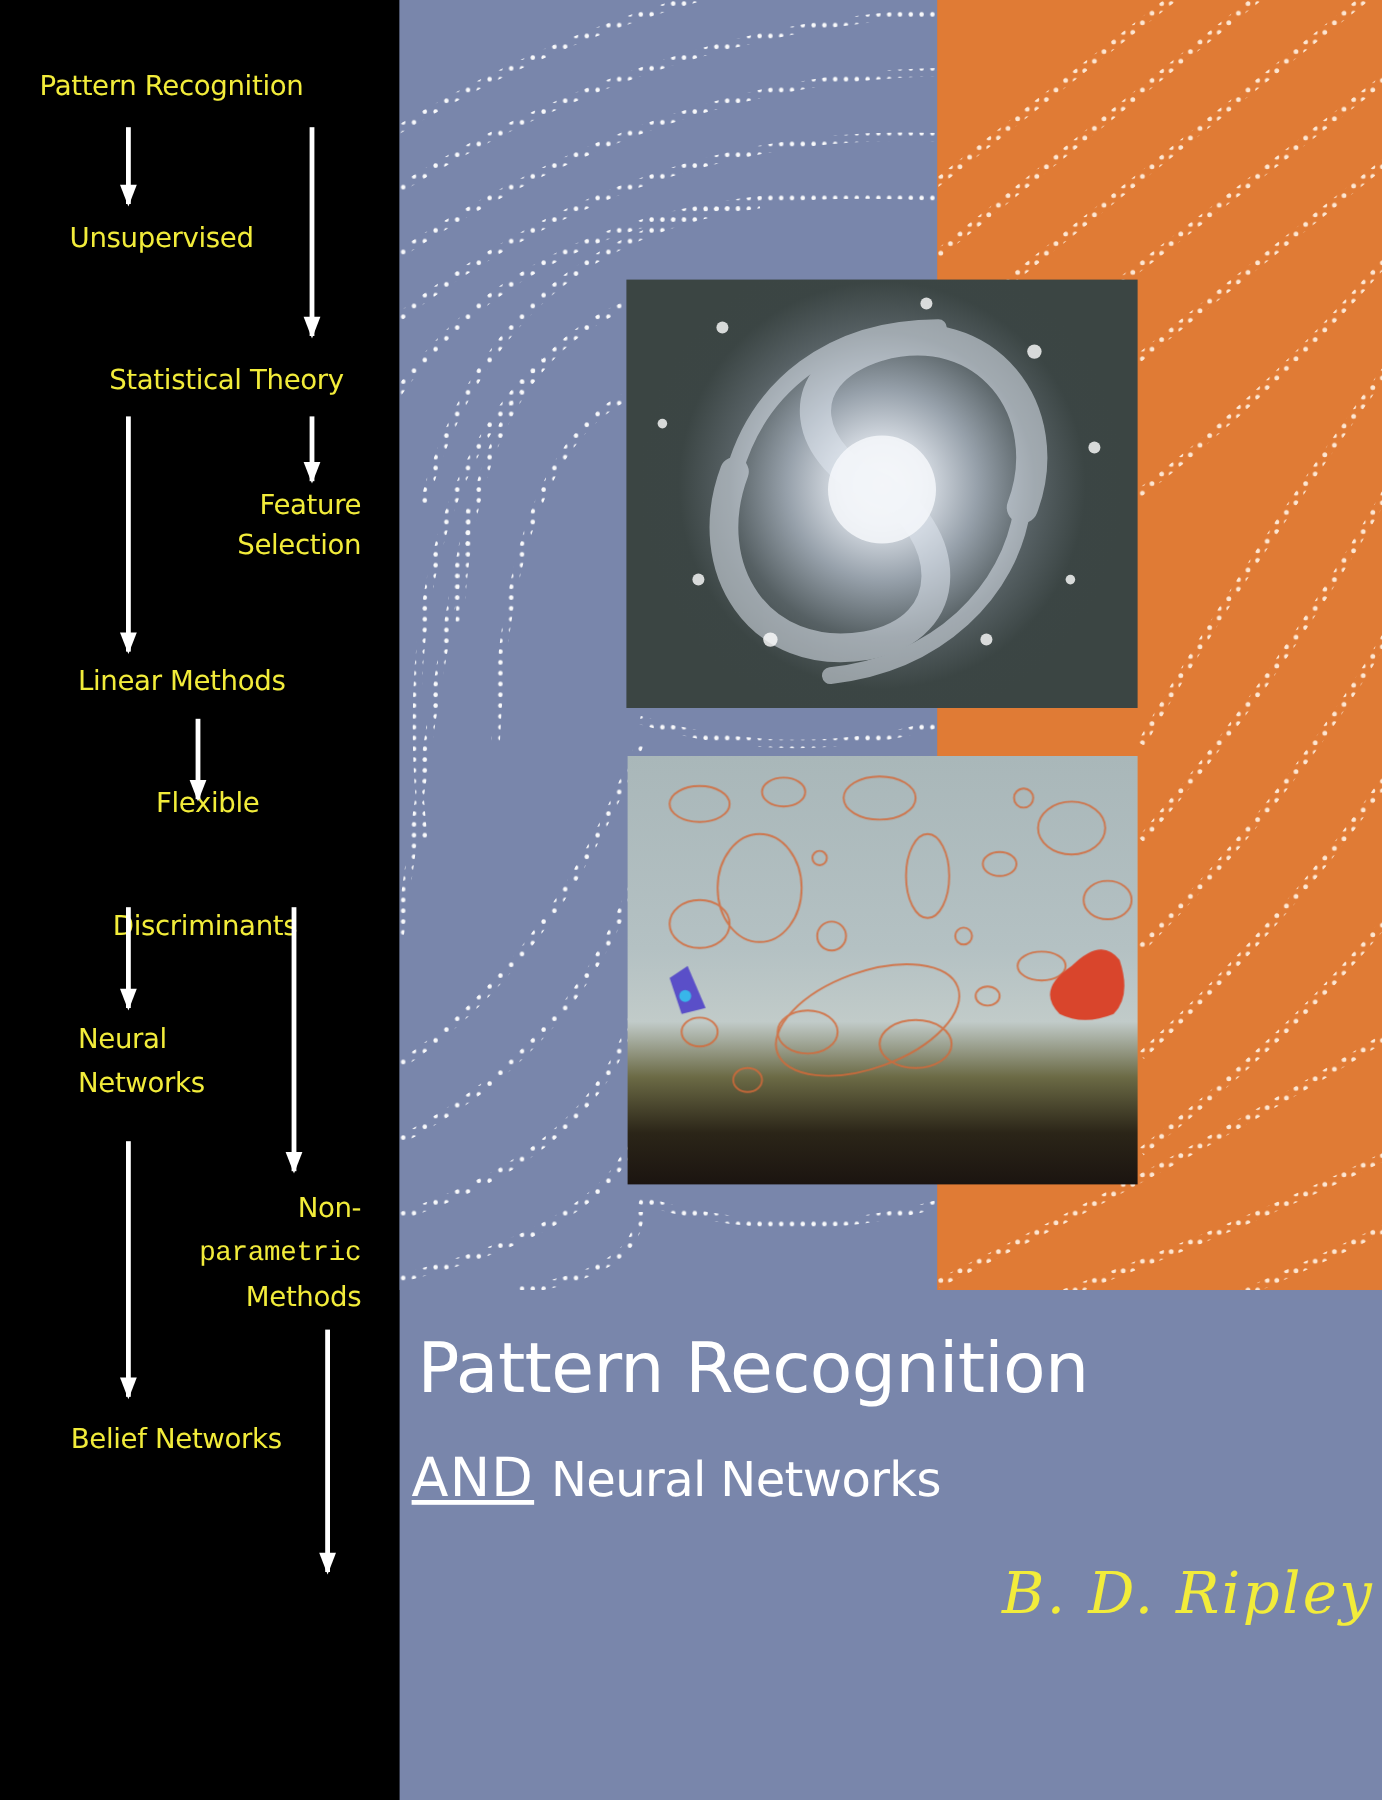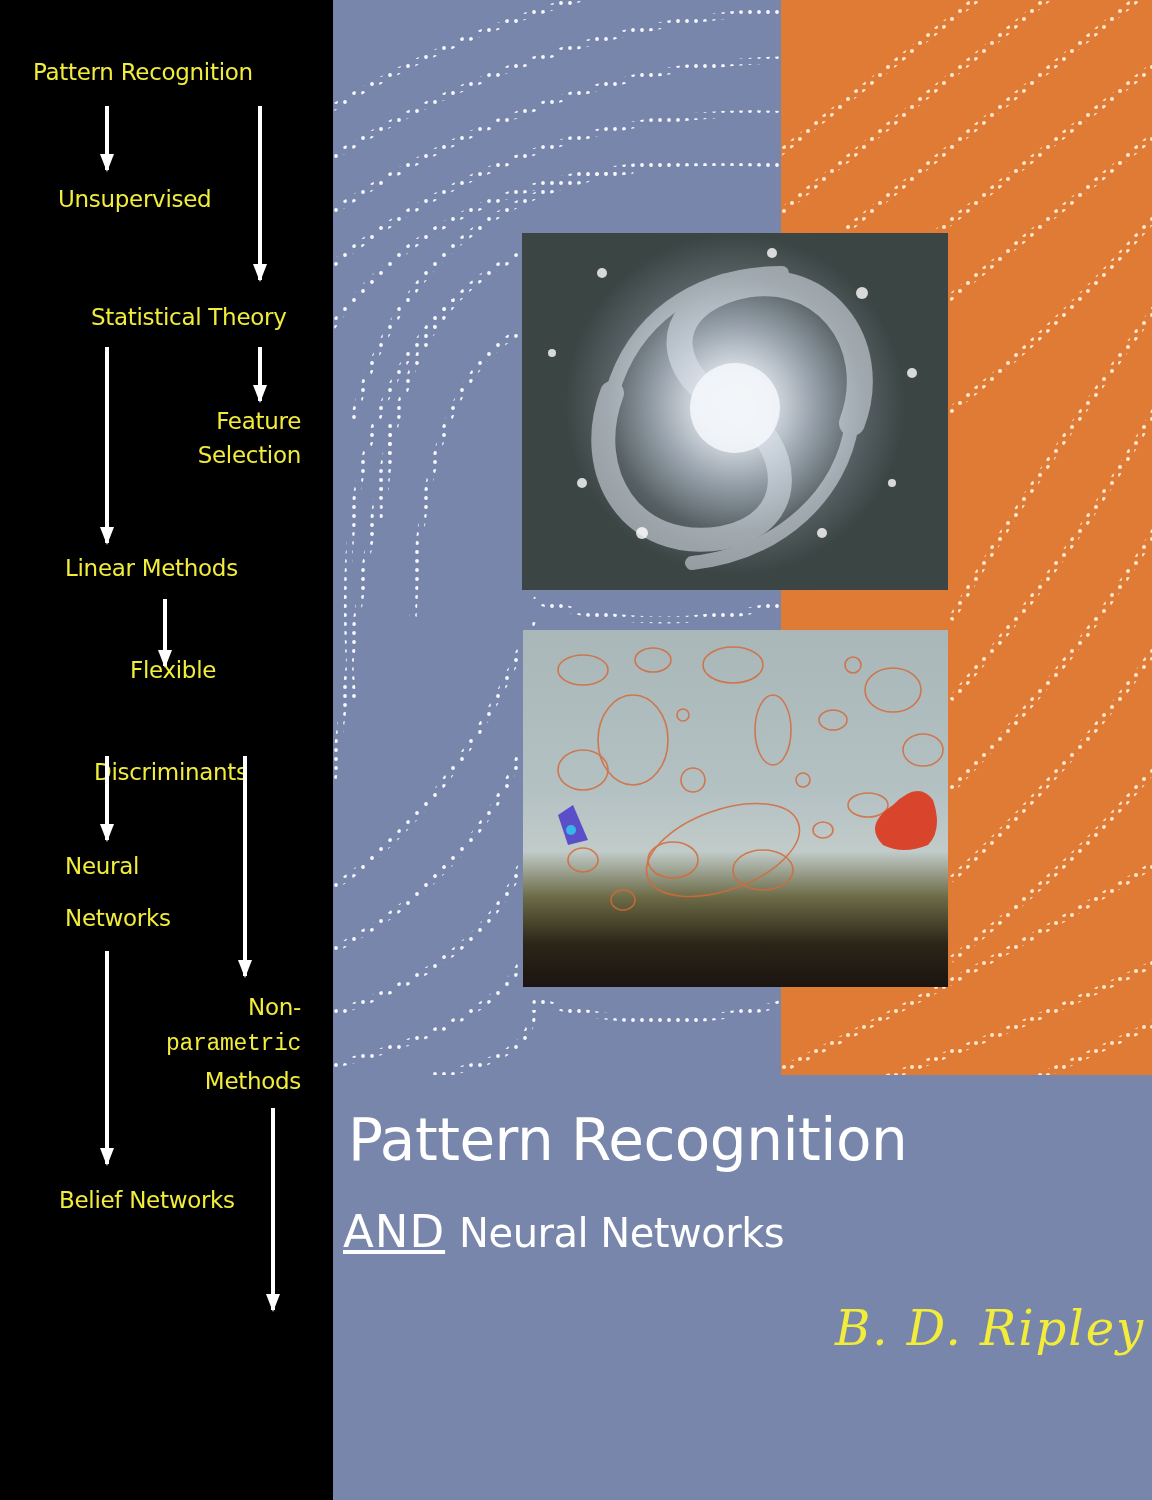--- a/index.html
+++ b/index.html
@@ -32,21 +32,21 @@
 <div class="left-panel">
   <div class="lbl" style="left:33px; top:55px;">Pattern Recognition</div>
   <div class="lbl" style="left:58px; top:182px;">Unsupervised</div>
   <div class="lbl" style="left:91px; top:300px;">Statistical Theory</div>
   <div class="lbl right" style="right:32px; top:404px;">Feature</div>
   <div class="lbl right" style="right:32px; top:438px;">Selection</div>
   <div class="lbl" style="left:65px; top:551px;">Linear Methods</div>
   <div class="lbl" style="left:130px; top:653px;">Flexible</div>
   <div class="lbl" style="left:94px; top:710px;margin-top:45px;">Discriminants</div>
   <div class="lbl" style="left:65px; top:849px;">Neural</div>
-  <div class="lbl" style="left:65px; top:886px;margin-top:15px;">Networks</div>
+  <div class="lbl" style="left:65px; top:886px;">Networks</div>
   <div class="lbl right" style="right:32px; top:990px;">Non-</div>
   <div class="lbl right" style="right:32px; top:1027px;font-family:Liberation Mono, monospace;">parametric</div>
   <div class="lbl right" style="right:32px; top:1064px;">Methods</div>
   <div class="lbl" style="left:59px; top:1183px;">Belief Networks</div>
 
   <div class="arrow" style="left:105px; top:106px; height:64px;"></div>
   <div class="arrow" style="left:258px; top:106px; height:174px;"></div>
   <div class="arrow" style="left:105px; top:347px; height:196px;"></div>
   <div class="arrow" style="left:258px; top:347px; height:54px;"></div>
   <div class="arrow" style="left:163px; top:599px; height:67px;"></div>

